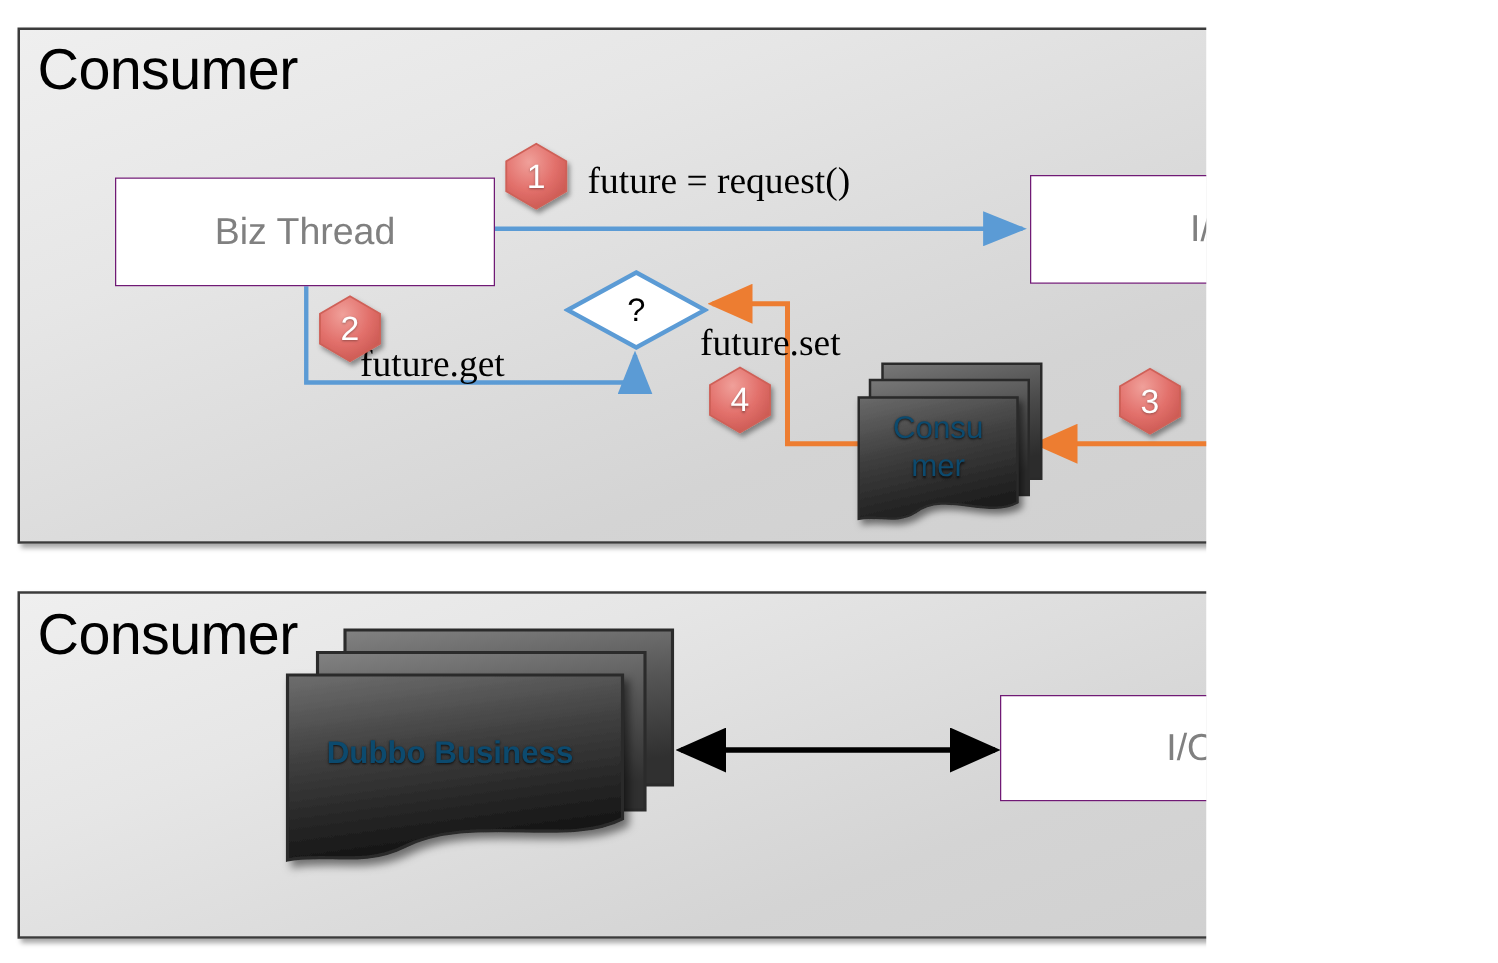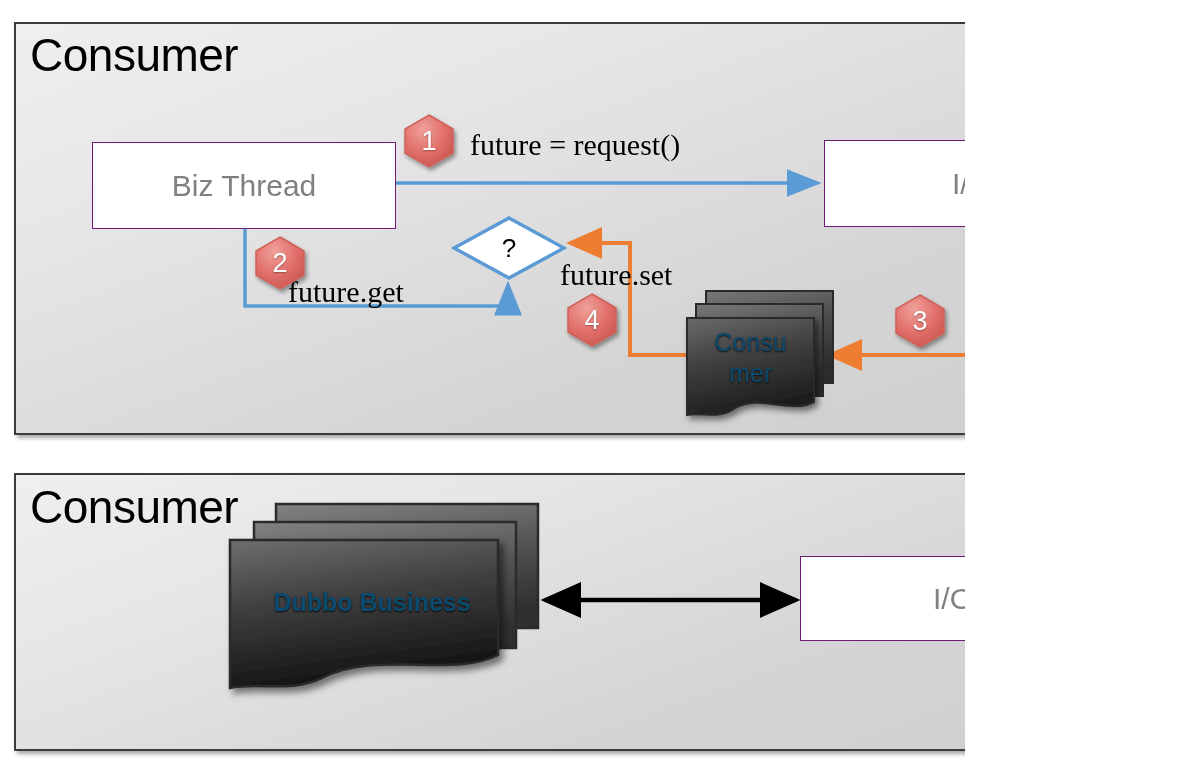--- a/index.html
+++ b/index.html
@@ -304,21 +304,21 @@
           <feDropShadow dx="4" dy="5" stdDeviation="3.5" flood-color="#000" flood-opacity="0.5"></feDropShadow>
         </filter>
       </defs>
 
       <path d="M50,4 L312,4 L312,128 L50,128 Z" fill="url(#ps1)" stroke="#2b2b2b" stroke-width="2.5"></path>
 
       <path d="M28,22 L290,22 L290,148 L28,148 Z" fill="url(#ps1)" stroke="#2b2b2b" stroke-width="2.5"></path>
 
       <path d="M4,40 L272,40 L272,155 C228,178 150,150 96,178 C66,193 32,182 4,188 Z" fill="url(#ps2)" stroke="#2b2b2b" stroke-width="2.5" filter="url(#pShadow)"></path>
     </svg>
-    <div class="stack-label" style="left:12px; top:48px; width:268px; height:110px; font-size:25px; font-weight:600; flex-direction:column;">
+    <div class="stack-label" style="left:0; top:48px; width:268px; height:110px; font-size:25px; font-weight:600; flex-direction:column;">
       <span>Dubbo Business</span>
     </div>
   </div>
 
   <div class="bluebox" style="left:800px; top:556px; width:306px; height:85px;">
     <span>I/O</span>
   </div>
 
 </div>
 

